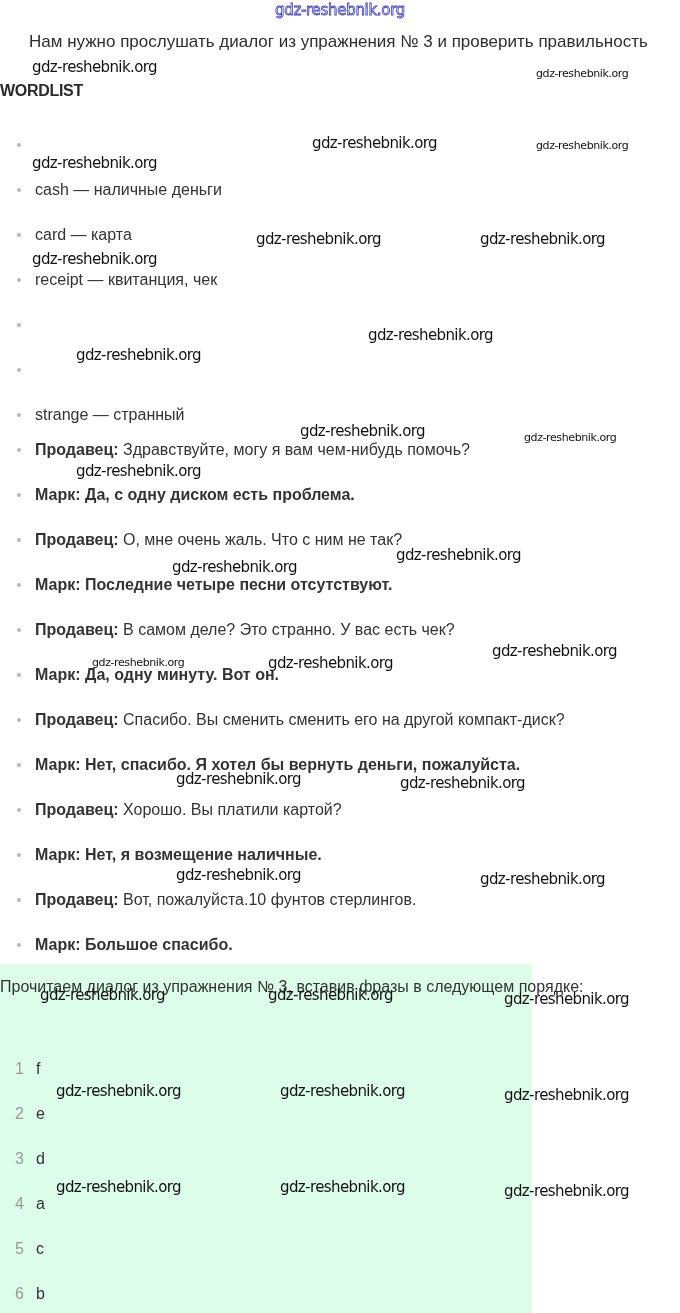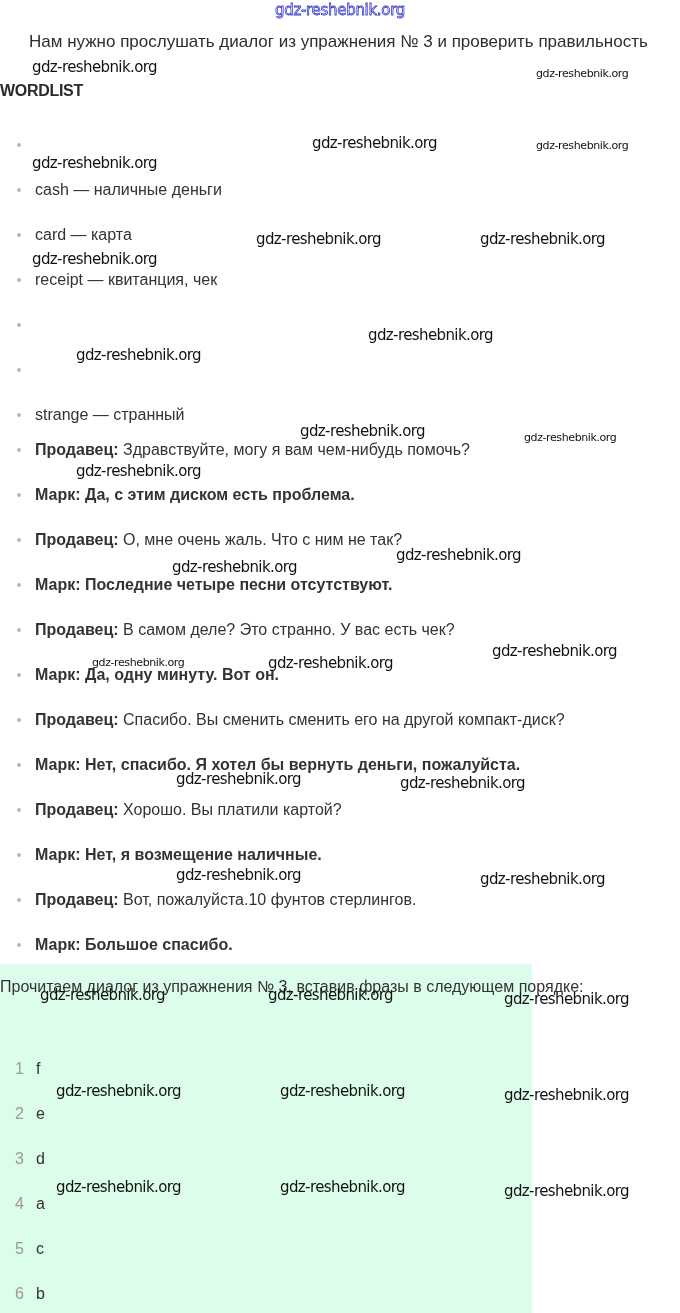--- a/index.html
+++ b/index.html
@@ -57,21 +57,21 @@
   <li class="item" style="top:181px"><span class="bullet"></span><span>cash — наличные деньги</span></li>
   <li class="item" style="top:226px"><span class="bullet"></span><span>card — карта</span></li>
   <li class="item" style="top:271px"><span class="bullet"></span><span>receipt — квитанция, чек</span></li>
   <li class="item" style="top:316px"><span class="bullet"></span></li>
   <li class="item" style="top:361px"><span class="bullet"></span></li>
   <li class="item" style="top:406px"><span class="bullet"></span><span>strange — странный</span></li>
 </ul>
 
 <ul class="items">
   <li class="item" style="top:441px"><span class="bullet"></span><span class="speaker">Продавец:</span><span> Здравствуйте, могу я вам чем-нибудь помочь?</span></li>
-  <li class="item bold-line" style="top:486px"><span class="bullet"></span><span class="speaker">Марк:</span><span> Да, с этим диском есть проблема.</span></li>
+  <li class="item bold-line" style="top:486px"><span class="bullet"></span><span class="speaker">Марк:</span><span> Да, с одну диском есть проблема.</span></li>
   <li class="item" style="top:531px"><span class="bullet"></span><span class="speaker">Продавец:</span><span> О, мне очень жаль. Что с ним не так?</span></li>
   <li class="item bold-line" style="top:576px"><span class="bullet"></span><span class="speaker">Марк:</span><span> Последние четыре песни отсутствуют.</span></li>
   <li class="item" style="top:621px"><span class="bullet"></span><span class="speaker">Продавец:</span><span> В самом деле? Это странно. У вас есть чек?</span></li>
   <li class="item bold-line" style="top:666px"><span class="bullet"></span><span class="speaker">Марк:</span><span> Да, одну минуту. Вот он.</span></li>
   <li class="item" style="top:711px"><span class="bullet"></span><span class="speaker">Продавец:</span><span> Спасибо. Вы сменить сменить его на другой компакт-диск?</span></li>
   <li class="item bold-line" style="top:756px"><span class="bullet"></span><span class="speaker">Марк:</span><span> Нет, спасибо. Я хотел бы вернуть деньги, пожалуйста.</span></li>
   <li class="item" style="top:801px"><span class="bullet"></span><span class="speaker">Продавец:</span><span> Хорошо. Вы платили картой?</span></li>
   <li class="item bold-line" style="top:846px"><span class="bullet"></span><span class="speaker">Марк:</span><span> Нет, я возмещение наличные.</span></li>
   <li class="item" style="top:891px"><span class="bullet"></span><span class="speaker">Продавец:</span><span> Вот, пожалуйста.10 фунтов стерлингов.</span></li>
   <li class="item bold-line" style="top:936px"><span class="bullet"></span><span class="speaker">Марк:</span><span> Большое спасибо.</span></li>

